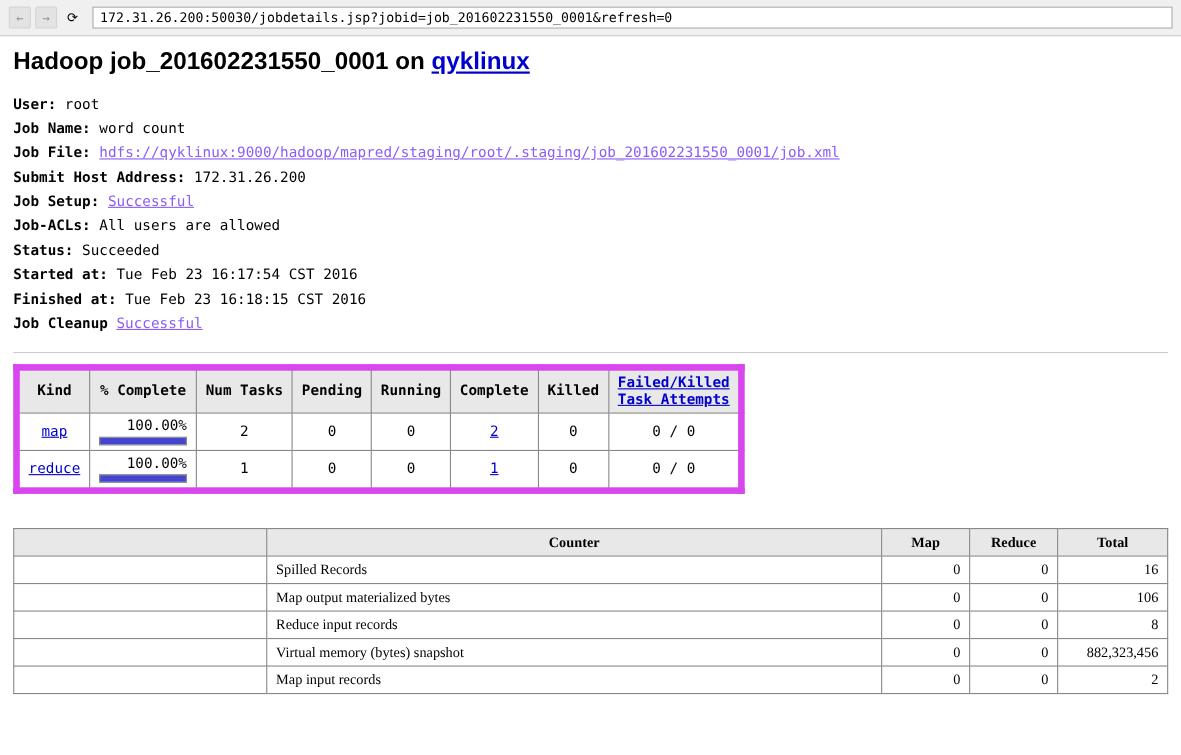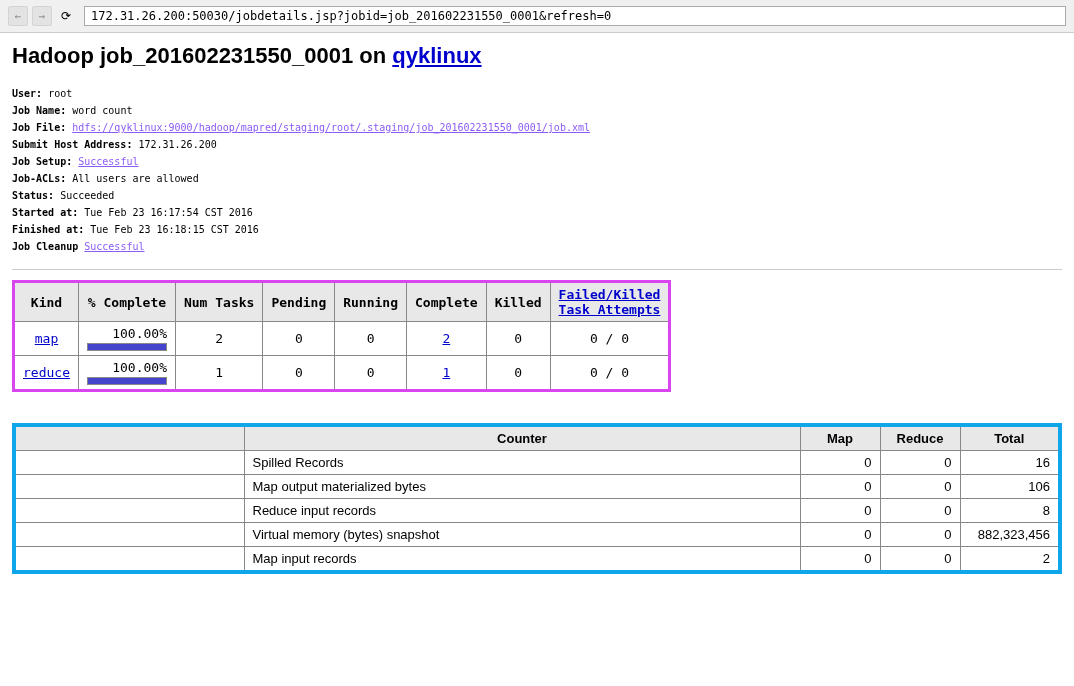--- a/index.html
+++ b/index.html
@@ -67,42 +67,42 @@
       font-family: sans-serif;
       margin-bottom: 16px;
     }
     .page-title a {
       color: #00c;
       text-decoration: underline;
     }
 
     .job-info {
       font-family: monospace;
-      font-size: 10px;
+      font-size: 13px;
       line-height: 1.7;
       margin-bottom: 14px;
     }
     .job-info a {
       color: #8b5cf6;
       text-decoration: underline;
     }
     .job-info .label {
       font-weight: bold;
     }
 
     hr {
       border: none;
       border-top: 1px solid #ccc;
       margin: 10px 0;
     }
 
     
     .tasks-table {
       border-collapse: collapse;
-      border: 3px solid #d946ef;
+      border: 6px solid #d946ef;
       margin-bottom: 16px;
       font-family: monospace;
       font-size: 13px;
     }
     .tasks-table th, .tasks-table td {
       border: 1px solid #888;
       padding: 4px 8px;
       text-align: center;
     }
     .tasks-table th {
@@ -136,22 +136,22 @@
       position: relative;
     }
     .progress-bar-fill {
       height: 100%;
       background: #4444cc;
     }
 
     
     .counter-table {
       border-collapse: collapse;
-      border: 4px solid #0ea5e9;
-      font-family: Liberation Sans, sans-serif;
+      border: 1px solid #0ea5e9;
+      font-family: Liberation Serif, serif;
       font-size: 13px;
       width: 100%;
       max-width: 1060px;
     }
     .counter-table th, .counter-table td {
       border: 1px solid #888;
       padding: 4px 8px;
     }
     .counter-table th {
       background: #e8e8e8;

